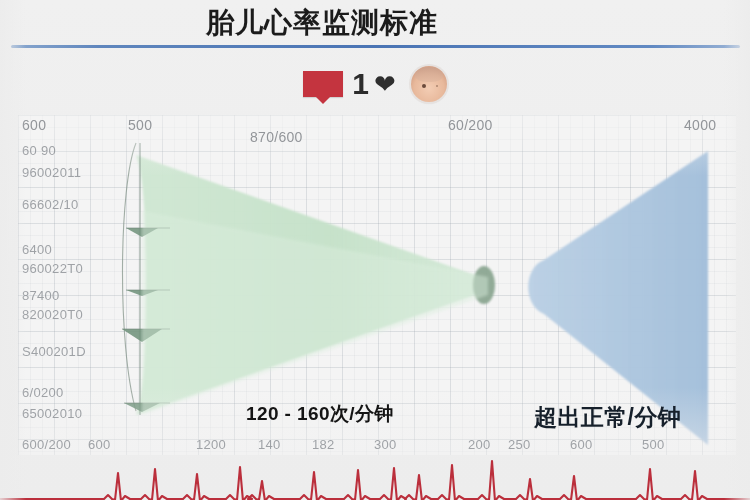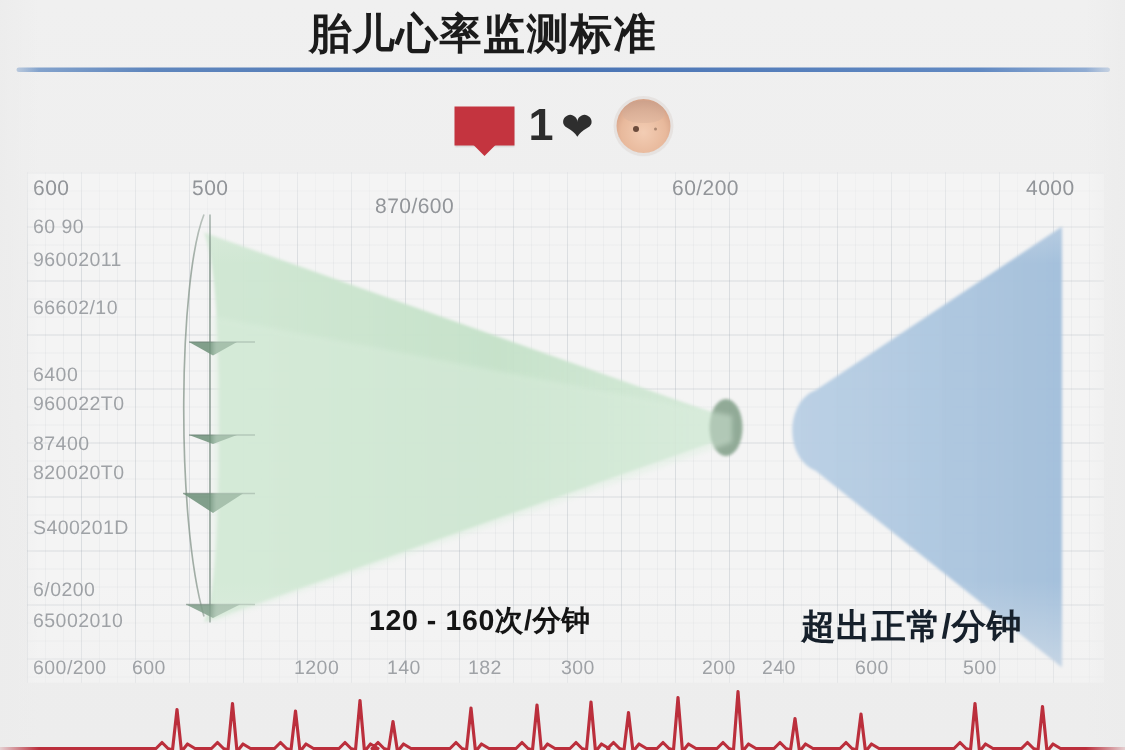--- a/index.html
+++ b/index.html
@@ -282,21 +282,21 @@
       <div class="axis-lab top blur" style="left: 250px; top: 117px; margin-top: 12px;">870/600</div>
       <div class="axis-lab top blur" style="left: 448px; top: 117px;">60/200</div>
       <div class="axis-lab top blur" style="left: 684px; top: 117px;">4000</div>
       <div class="axis-lab blur" style="left: 22px; top: 437px;">600/200</div>
       <div class="axis-lab blur" style="left: 88px; top: 437px;">600</div>
       <div class="axis-lab blur" style="left: 196px; top: 437px;">1200</div>
       <div class="axis-lab blur" style="left: 258px; top: 437px;">140</div>
       <div class="axis-lab blur" style="left: 312px; top: 437px;">182</div>
       <div class="axis-lab blur" style="left: 374px; top: 437px;">300</div>
       <div class="axis-lab blur" style="left: 468px; top: 437px;">200</div>
-      <div class="axis-lab blur" style="left: 508px; top: 437px;">240</div>
+      <div class="axis-lab blur" style="left: 508px; top: 437px;">250</div>
       <div class="axis-lab blur" style="left: 570px; top: 437px;">600</div>
       <div class="axis-lab blur" style="left: 642px; top: 437px;">500</div>
       <div class="axis-lab blur" style="left: 22px; top: 143px;">60 90</div>
       <div class="axis-lab blur" style="left: 22px; top: 165px;">96002011</div>
       <div class="axis-lab blur" style="left: 22px; top: 197px;">66602/10</div>
       <div class="axis-lab blur" style="left: 22px; top: 242px;">6400</div>
       <div class="axis-lab blur" style="left: 22px; top: 261px;">960022T0</div>
       <div class="axis-lab blur" style="left: 22px; top: 288px;">87400</div>
       <div class="axis-lab blur" style="left: 22px; top: 307px;">820020T0</div>
       <div class="axis-lab blur" style="left: 22px; top: 344px;">S400201D</div>

